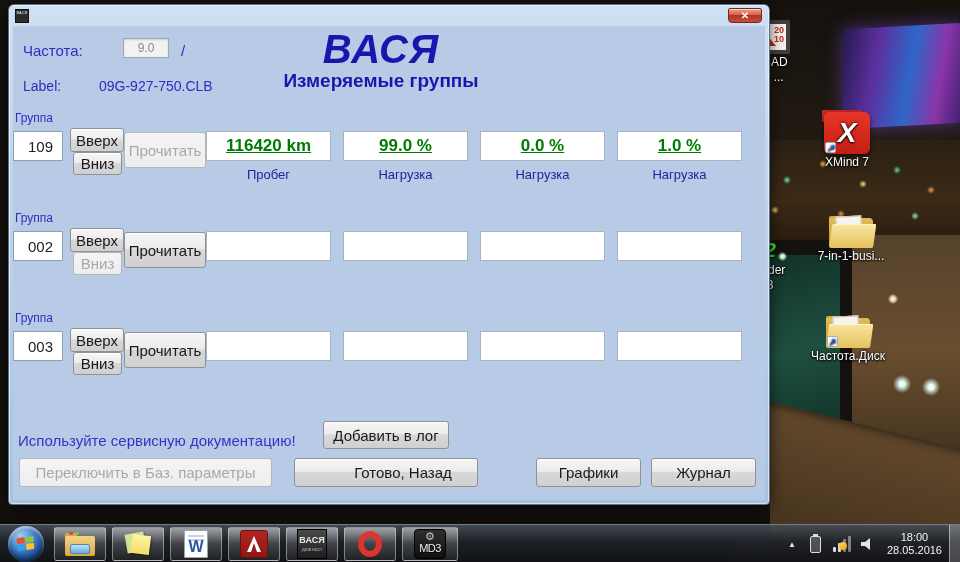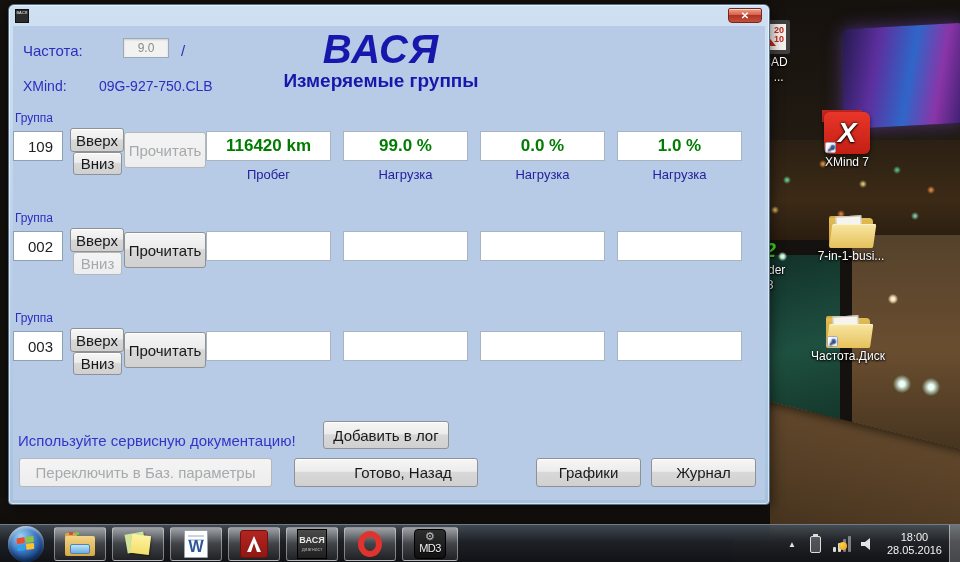--- a/index.html
+++ b/index.html
@@ -121,21 +121,21 @@
   .btn { position:absolute; background:linear-gradient(#f6f6f6,#ececec 45%,#d8d8d8 50%,#d0d0d0);
     border:1px solid #8e9294; border-radius:3px; font-size:15px; color:#1a1a1a;
     font-family:"Liberation Sans", sans-serif; box-shadow:inset 0 1px 0 #fff; cursor:pointer; }
   .btn.disabled { background:linear-gradient(#f4f4f4,#ededed); color:#a6aaac;
     border-color:#b4b8ba; box-shadow:none; cursor:default; }
   .btn-up   { left:57px; top:17px; width:54px; height:24px; }
   .btn-down { left:60px; top:41px; width:49px; height:23px; }
   .btn-read { left:111px; top:21px; width:82px; height:36px; }
   .value-box { position:absolute; top:20px; width:125px; height:30px; background:#fff;
     border:1px solid #a8b4c2; color:#007c00; font-size:17px; font-weight:bold;
-    text-align:center; line-height:28px; }
+    text-align:center; line-height:28px;text-decoration:underline; }
   .vb-0 { left:193px; } .vb-1 { left:330px; } .vb-2 { left:467px; } .vb-3 { left:604px; }
   .value-label { position:absolute; top:56px; width:125px; text-align:center;
     color:#22229e; font-size:13px; }
 
   .notice { position:absolute; left:5px; top:406px; color:#3434c8; font-size:15px; }
   .btn-addlog { left:310px; top:395px; width:126px; height:28px; }
   .btn-switch { left:6px; top:432px; width:253px; height:29px; }
   .btn-done   { left:281px; top:432px; width:184px; height:29px;padding-left:34px; }
   .btn-graph  { left:523px; top:432px; width:105px; height:29px; }
   .btn-journal{ left:638px; top:432px; width:105px; height:29px; }
@@ -288,21 +288,21 @@
     <div class="titlebar">
       <div class="title-icon">ВАСЯ</div>
     </div>
     <div class="close-btn">✕</div>
 
     <div class="client">
 
       <div class="blue-label" style="left:10px; top:16px;">Частота:</div>
       <div class="freq-input">9.0</div>
       <div class="blue-label" style="left:168px; top:16px;">/</div>
-      <div class="blue-label" style="left:10px; top:52px; font-size:14px;">XMind:</div>
+      <div class="blue-label" style="left:10px; top:52px; font-size:14px;">Label:</div>
       <div class="blue-label" style="left:86px; top:52px; font-size:14px;">09G-927-750.CLB</div>
       <div class="brand-box">
         <div class="brand">ВАСЯ</div>
         <div class="brand-sub">Измеряемые группы</div>
       </div>
 
       <div class="group-row row-0">
         <div class="group-caption">Группа</div>
         <div class="group-num">109</div>
         <button class="btn btn-up">Вверх</button>

